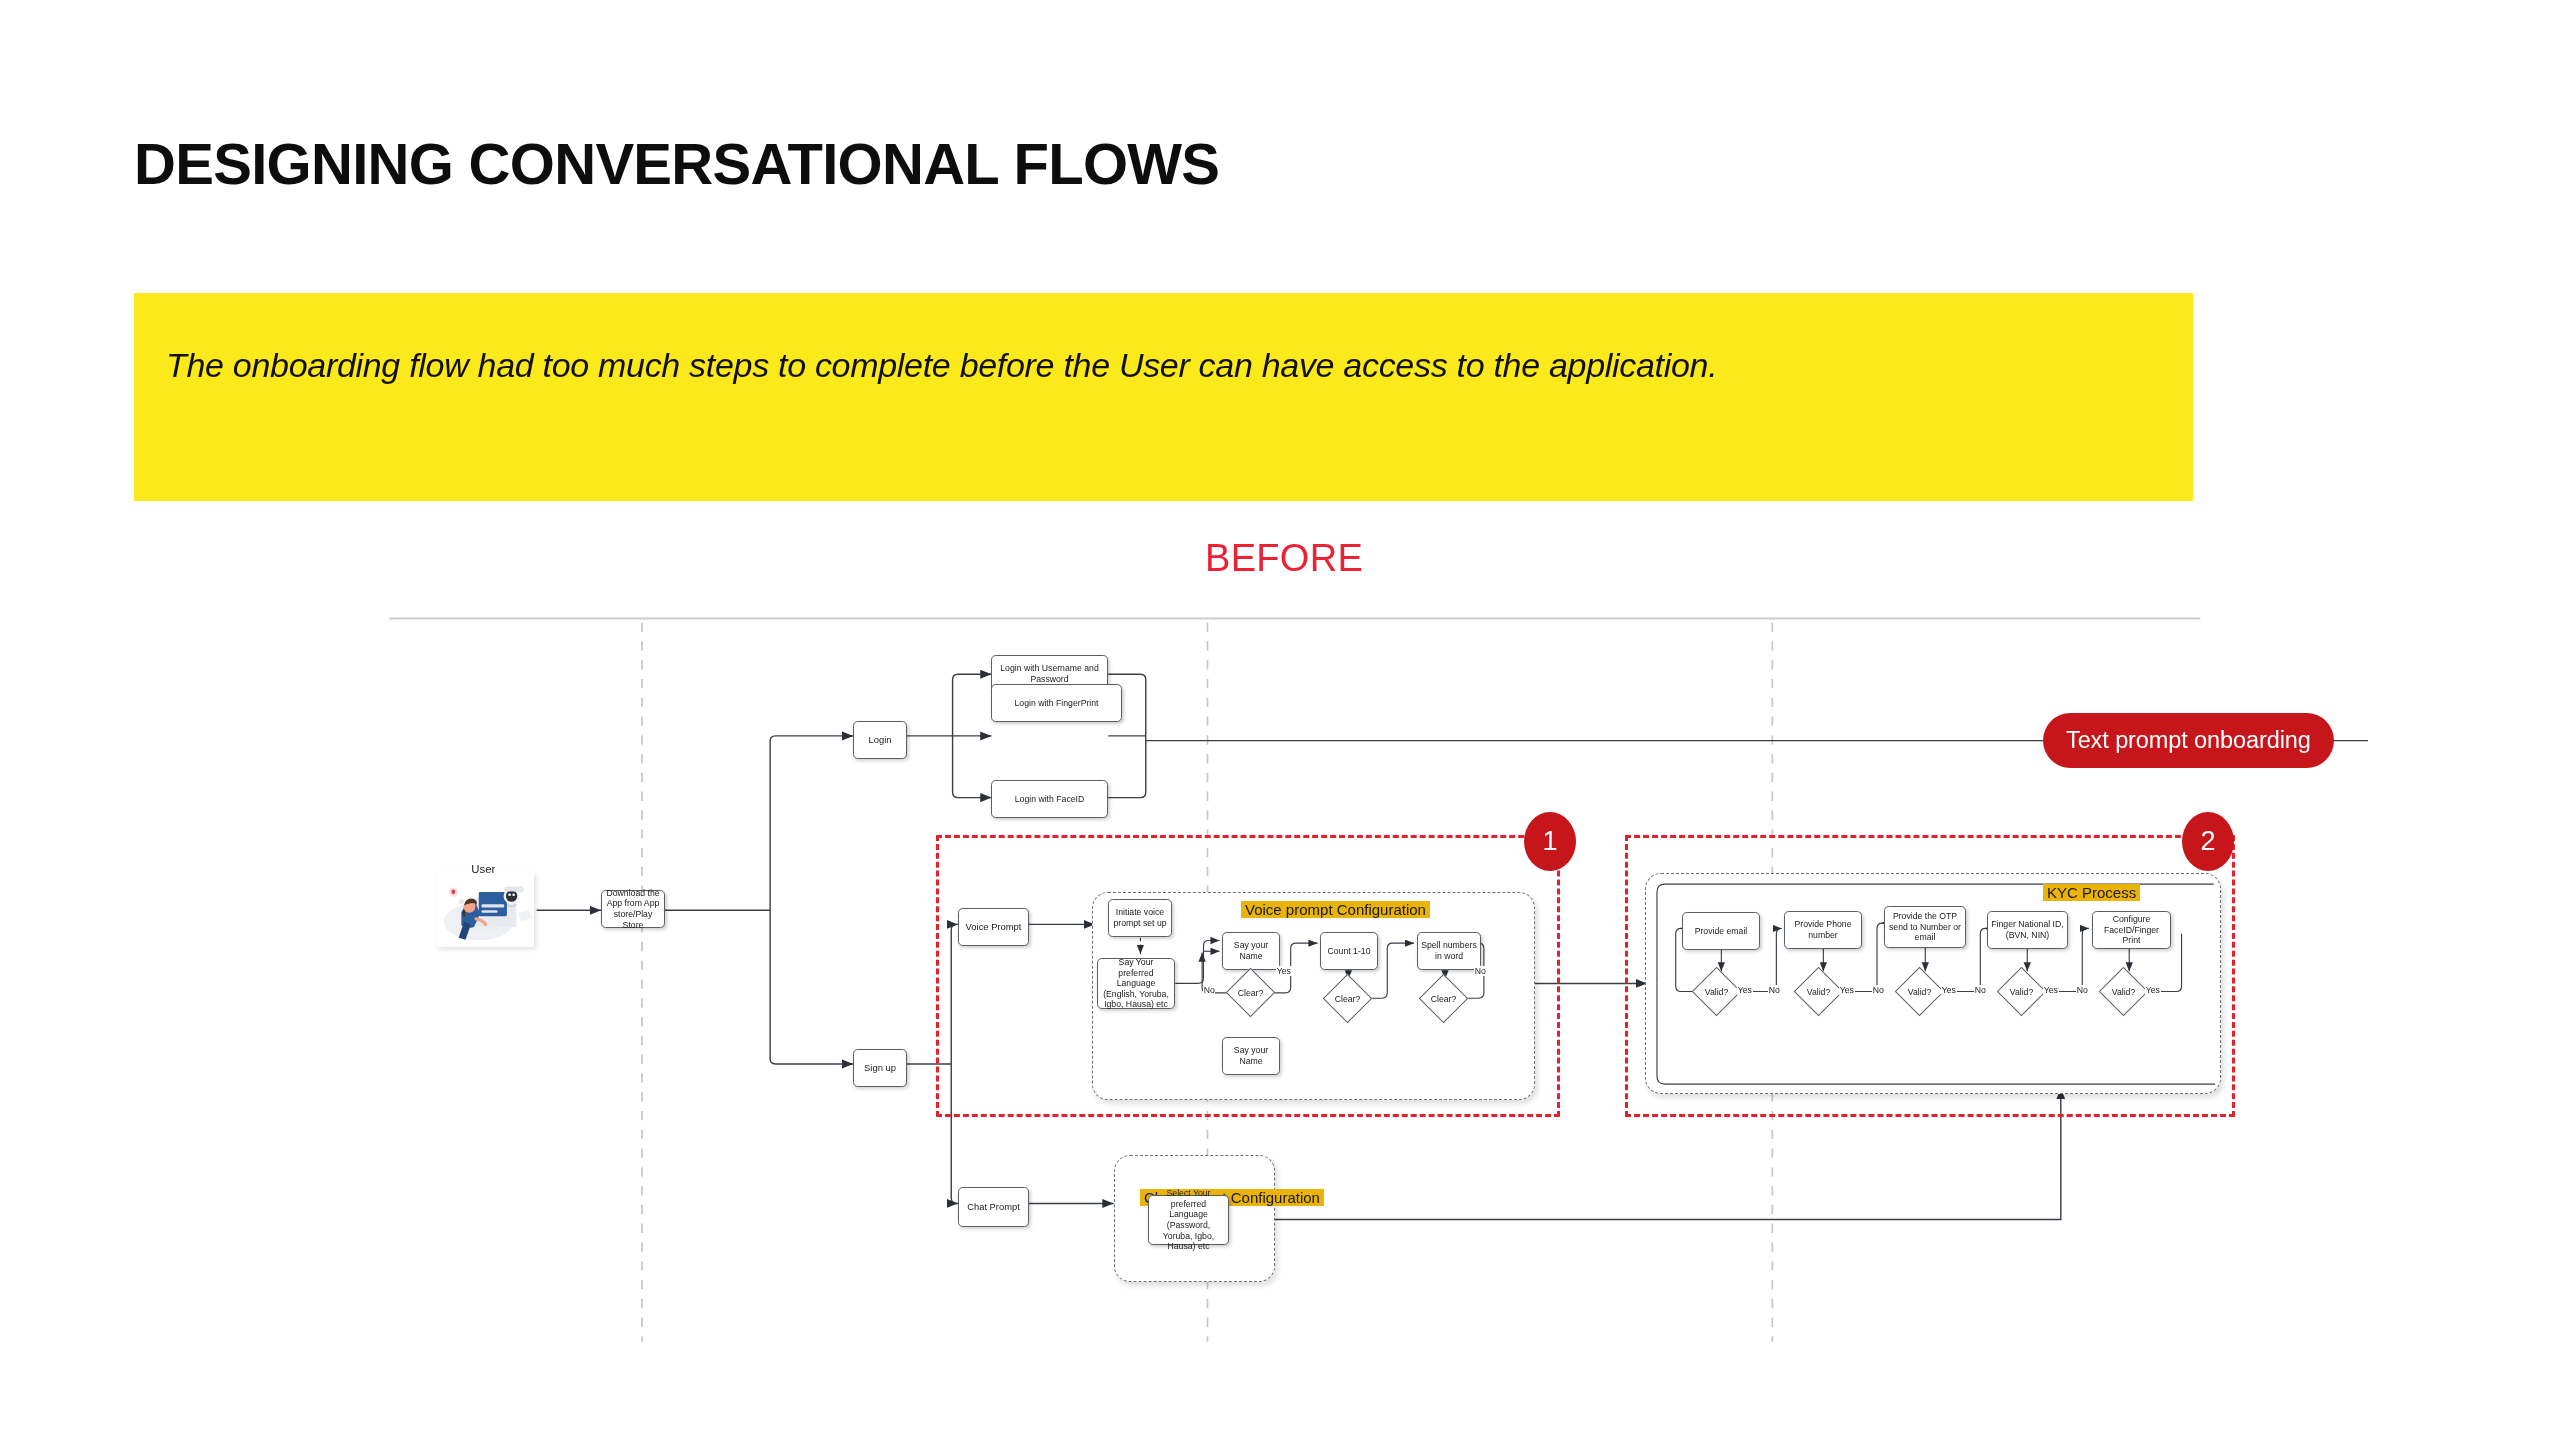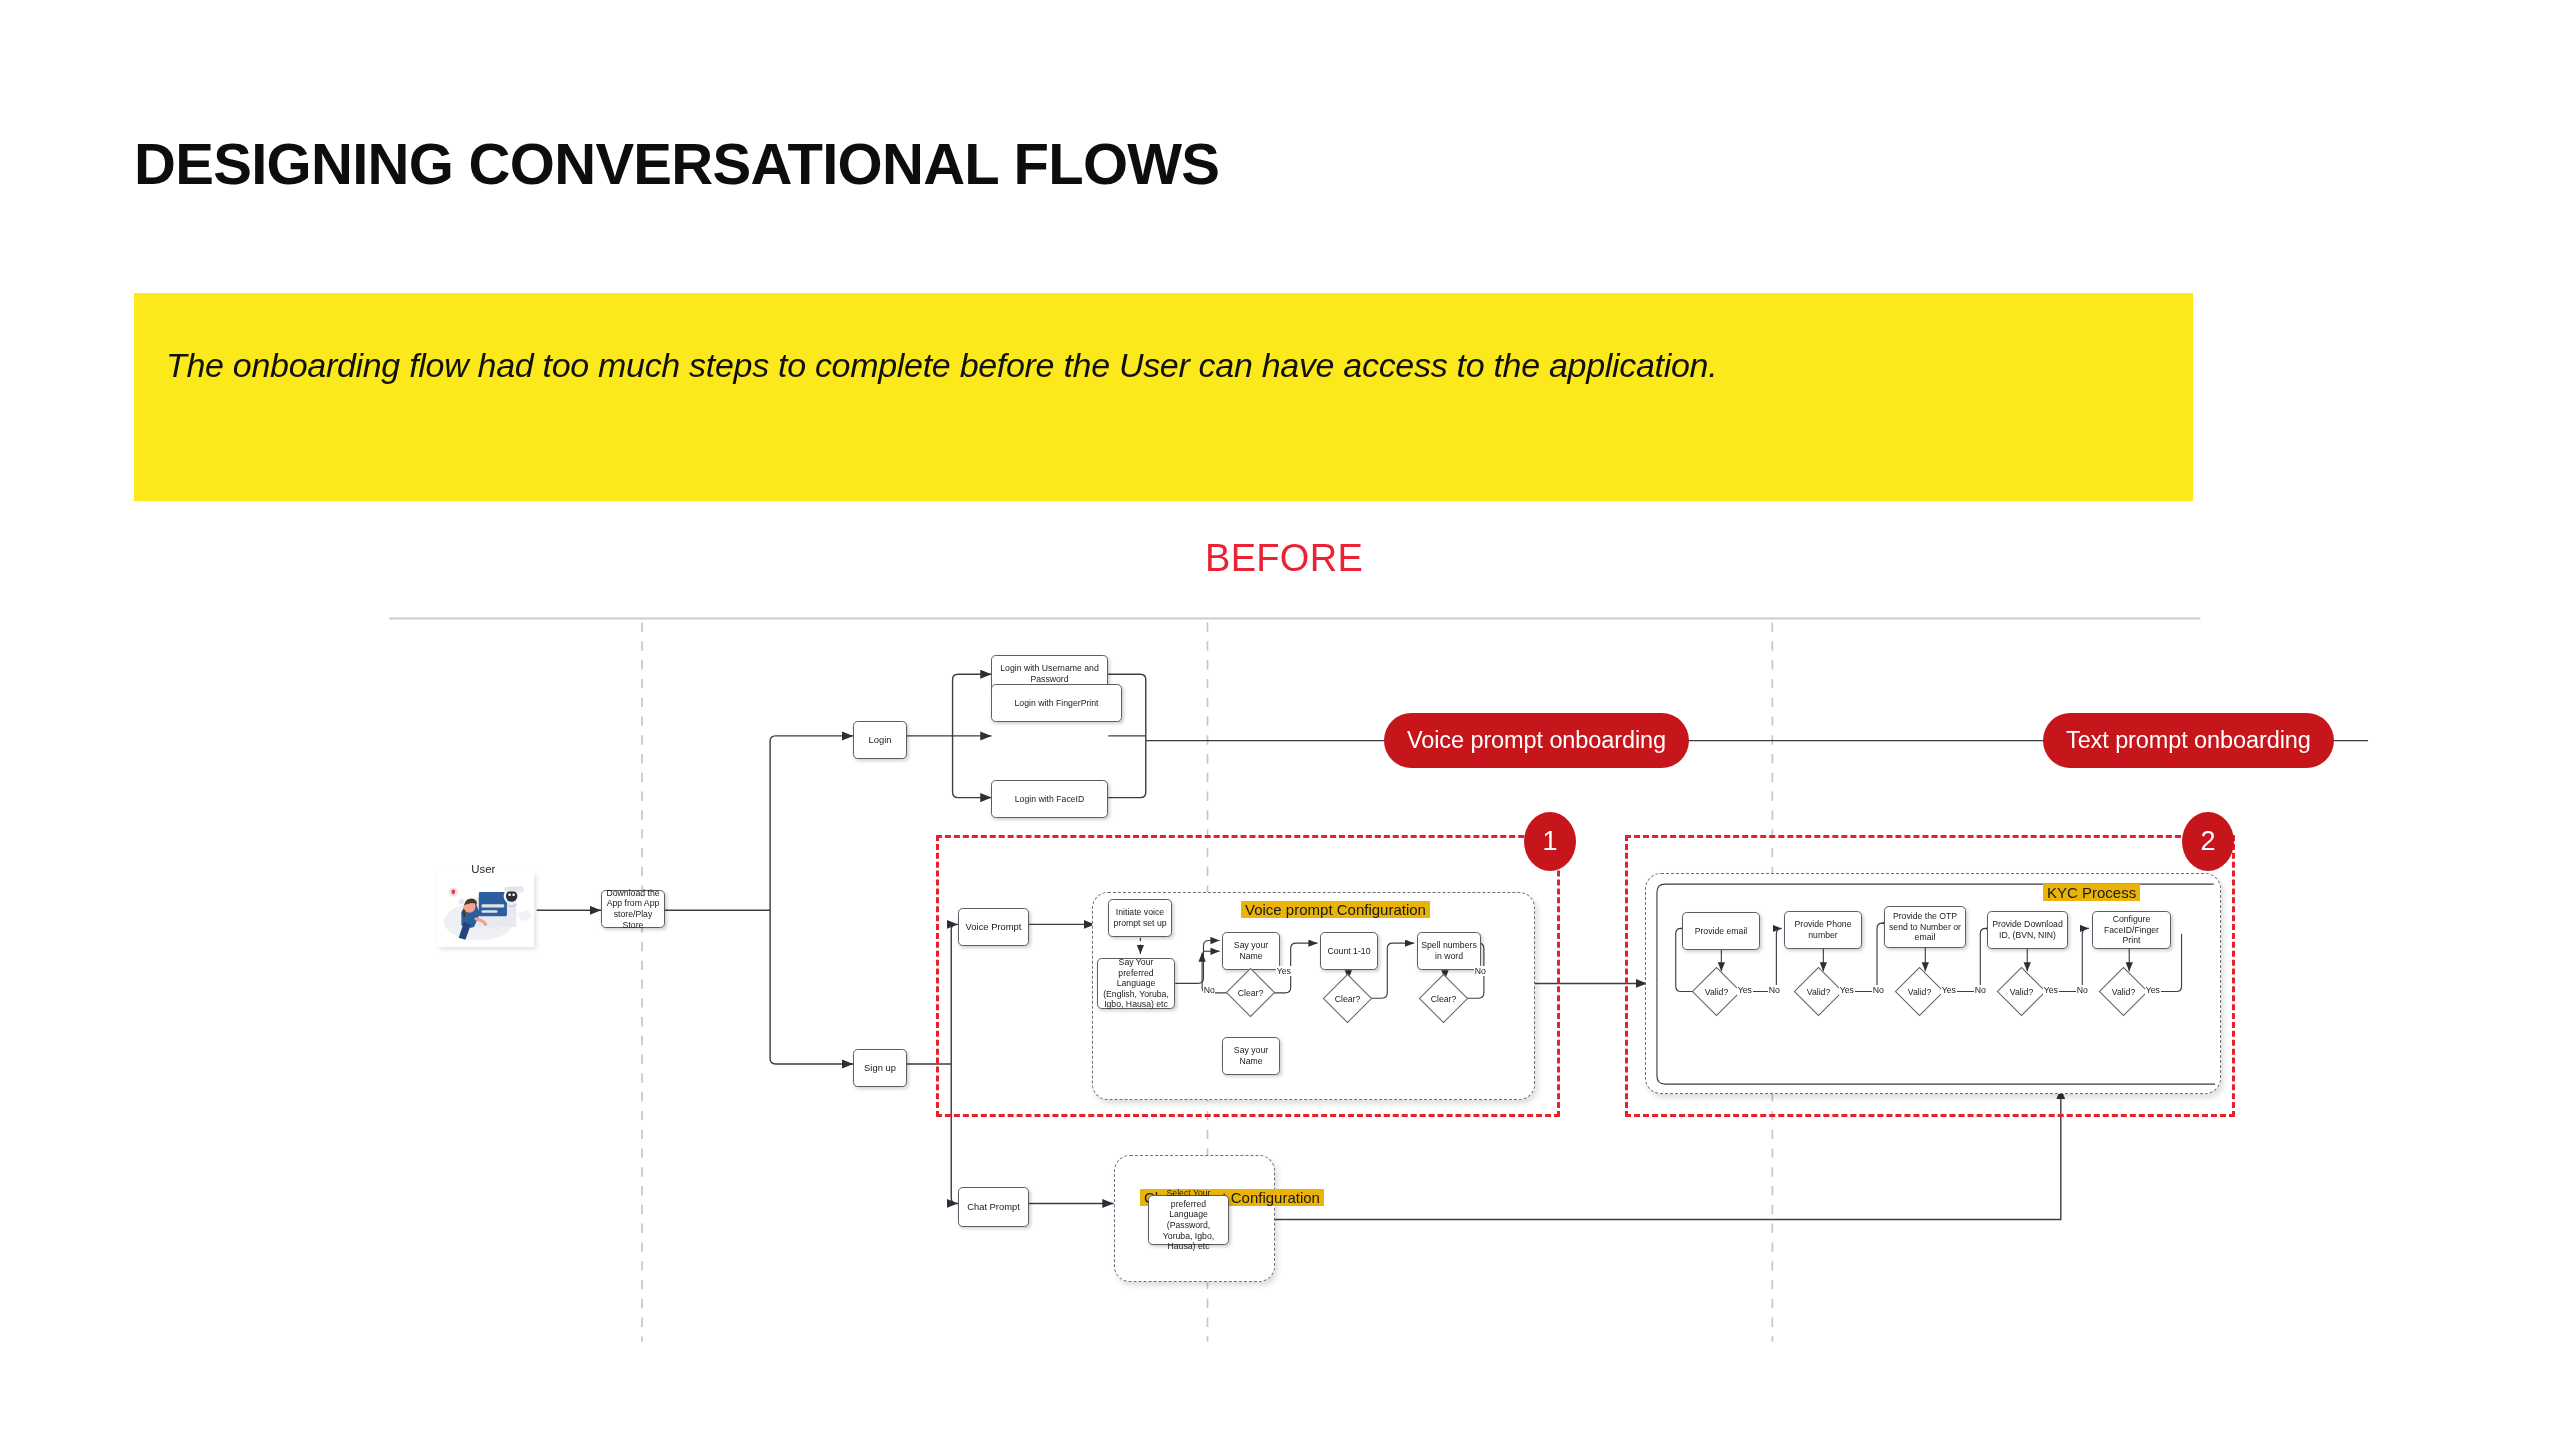--- a/index.html
+++ b/index.html
@@ -262,21 +262,21 @@
   <div class="edge-label" style="left:1474px;top:966px;">No</div>
 
   <div class="redbox" style="left:1625px;top:835px;width:610px;height:282px;"></div>
 
   <div class="grp" style="left:1645px;top:873px;width:576px;height:221px;"></div>
   <div class="grp-title" style="left:2043px;top:867px;">KYC Process</div>
 
   <div class="node small" style="left:1682px;top:912px;width:78px;height:32px;">Provide email</div>
   <div class="node small" style="left:1784px;top:911px;width:78px;height:34px;">Provide Phone number</div>
   <div class="node small" style="left:1884px;top:906px;width:82px;height:42px;">Provide the OTP send to Number or email</div>
-  <div class="node small" style="left:1987px;top:911px;width:81px;height:34px;">Provide Download ID, (BVN, NIN)</div>
+  <div class="node small" style="left:1987px;top:911px;width:81px;height:34px;">Finger National ID, (BVN, NIN)</div>
   <div class="node small" style="left:2092px;top:911px;width:79px;height:34px;">Configure FaceID/Finger Print</div>
 
   <div class="diamond" style="left:1699px;top:974px;width:35px;height:35px;">
     <div class="d-shape"></div>
       <div class="d-text">Valid?</div>
   </div>
   <div class="diamond" style="left:1801px;top:974px;width:35px;height:35px;">
     <div class="d-shape"></div>
       <div class="d-text">Valid?</div>
   </div>
@@ -319,20 +319,19 @@
   <div class="edge-label" style="left:1941px;top:985px;">Yes</div>
   <div class="edge-label" style="left:1974px;top:985px;">No</div>
   <div class="edge-label" style="left:2043px;top:985px;">Yes</div>
   <div class="edge-label" style="left:2076px;top:985px;">No</div>
   <div class="edge-label" style="left:2145px;top:985px;">Yes</div>
 
   <div class="grp" style="left:1114px;top:1155px;width:161px;height:127px;"></div>
   <div class="grp-title" style="left:1140px;top:1172px;">Chat prompt Configuration</div>
   <div class="node small" style="left:1148px;top:1195px;width:81px;height:50px;">Select Your preferred Language (Password, Yoruba, Igbo, Hausa) etc</div>
 
-  <div class="pill" id="pill-voice">Voice prompt onboarding</div>
   <div class="pill" id="pill-text">Text prompt onboarding</div>
 
   <div class="badge" id="badge-1">1</div>
   <div class="badge" id="badge-2">2</div>
 
 </div>
 
 
 </body></html>

